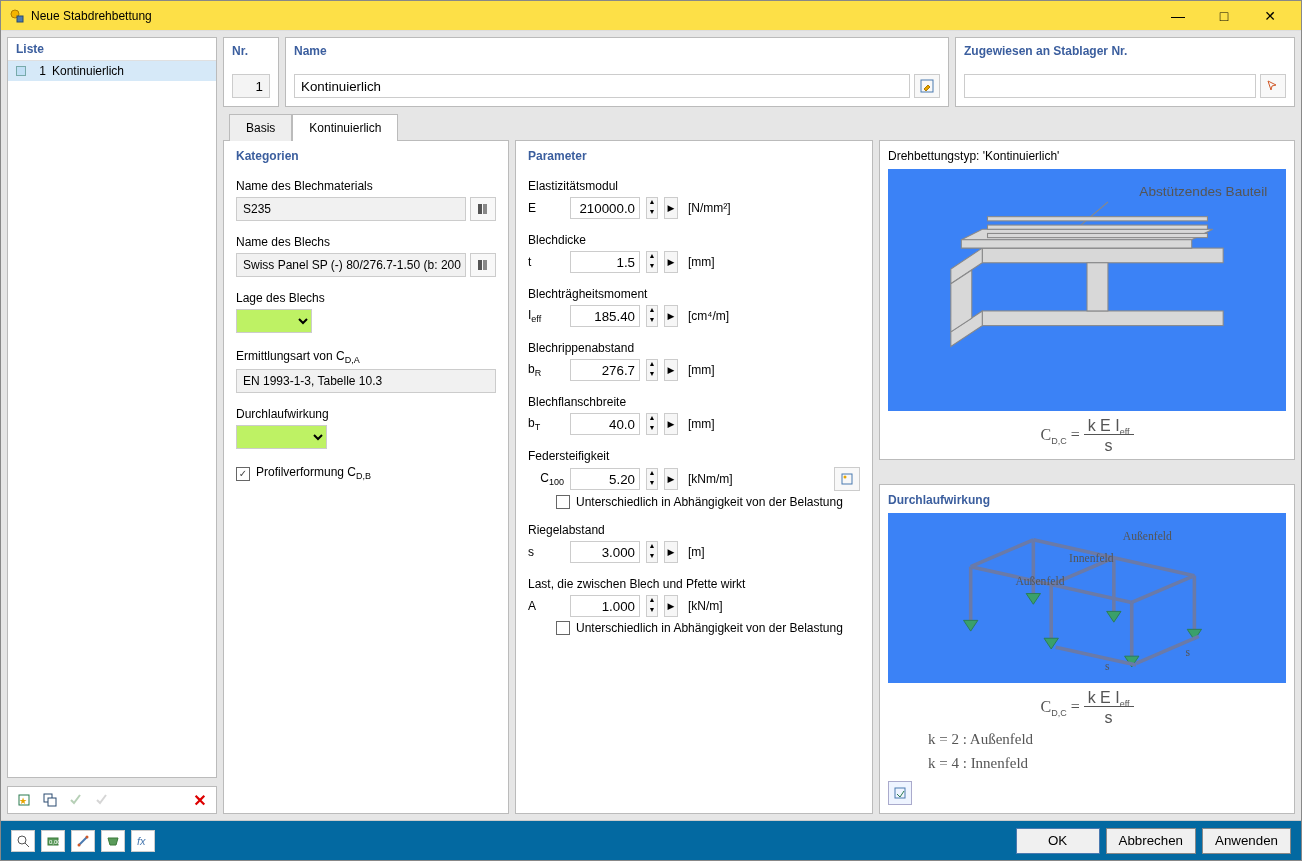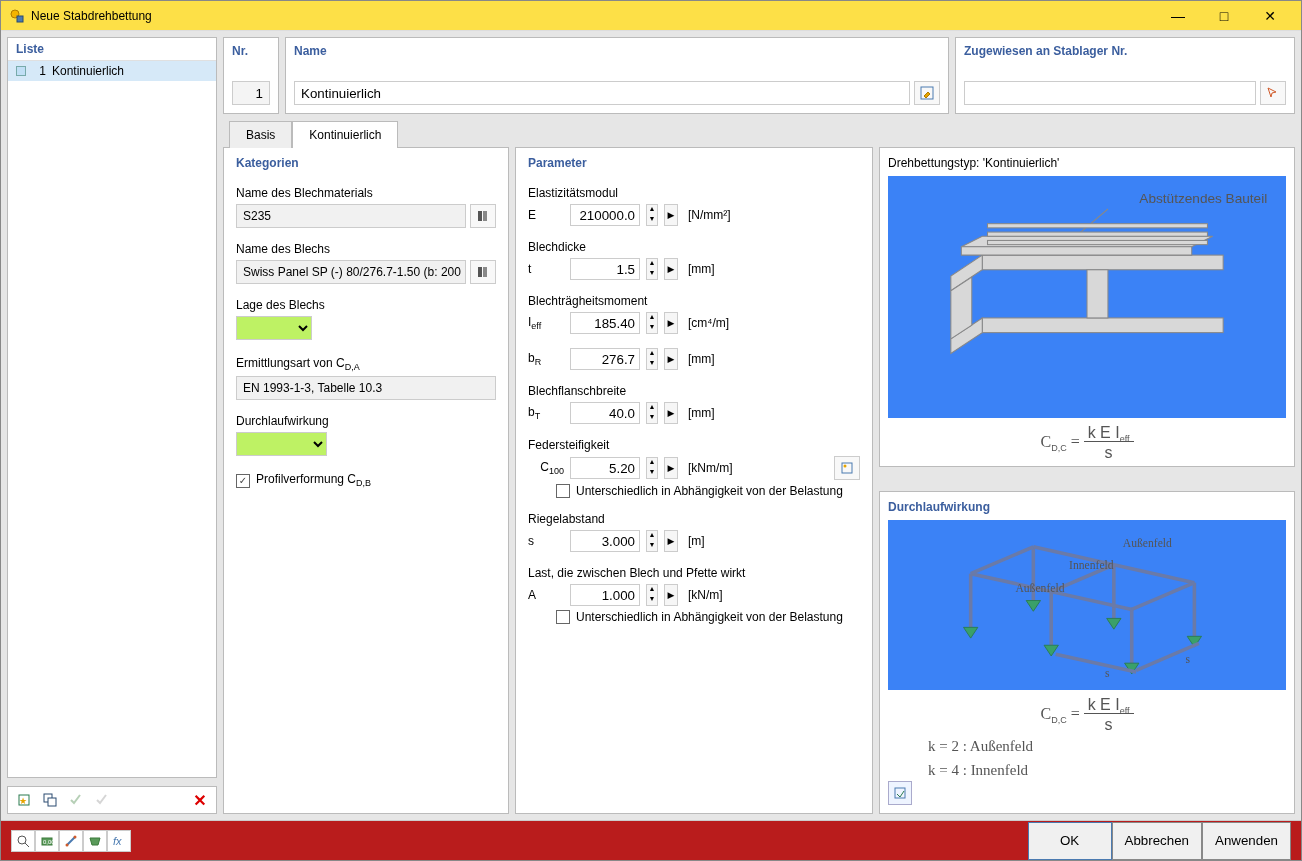--- a/index.html
+++ b/index.html
@@ -21,21 +21,21 @@
 .list-item .num { width: 14px; text-align: right; }
 .list-toolbar { height: 28px; display: flex; align-items: center; background: #fff; border: 1px solid #bbb; padding: 0 4px; gap: 2px; }
 .tbtn { width: 24px; height: 22px; display:flex; align-items:center; justify-content:center; border:1px solid transparent; background:#fff; cursor:pointer; }
 .tbtn.disabled { opacity:.4; cursor:default; }
 .tbtn.red { color:#d00; font-weight:bold; font-size:16px; }
 .spacer { flex:1; }
 
 .right-col { flex: 1; display: flex; flex-direction: column; gap: 6px; overflow: hidden; }
 .top-row { display: flex; gap: 6px; }
 .box { background:#fff; border:1px solid #bbb; padding: 6px 8px 8px; }
-.box-label { font-weight:bold; color:#3b5e9e; margin-bottom: 23px; display:block; }
+.box-label { font-weight:bold; color:#3b5e9e; margin-bottom: 16px; display:block; }
 .nr-box { width: 56px; }
 .nr-field { width:100%; height:24px; border:1px solid #ccc; background:#f4f4f4; text-align:right; padding:0 6px; }
 .name-box { flex:1; }
 .name-row { display:flex; gap:4px; }
 .name-field { flex:1; height:24px; border:1px solid #ccc; padding:0 6px; }
 .mini-btn { width:26px; height:24px; border:1px solid #ccc; background:#f8f8f8; display:flex; align-items:center; justify-content:center; cursor:pointer; }
 .assign-box { width:340px; }
 .assign-row { display:flex; gap:4px; }
 .assign-field { flex:1; height:24px; border:1px solid #ccc; background:#fff; }
 
@@ -67,23 +67,23 @@
 sub, sup { font-size: 9px; }
 
 .diagram-col { width:416px; display:flex; flex-direction:column; gap:24px; }
 .diag-panel { flex:1; background:#fff; border:1px solid #bbb; padding:8px; position:relative; }
 .diag-title { font-size:12px; margin-bottom:6px; }
 .diag-img { width:100%; height: calc(100% - 60px); background:#3b82f6; display:flex; align-items:center; justify-content:center; }
 .formula { font-family: "Cambria Math", serif; font-size:16px; color:#555; text-align:center; margin-top:6px; }
 .formula2 { font-family: "Cambria Math", serif; font-size:15px; color:#555; margin-left:40px; line-height:1.6; }
 .corner-btn { position:absolute; left:8px; bottom:8px; width:24px; height:24px; border:1px solid #aac; background:#eef4ff; display:flex; align-items:center; justify-content:center; cursor:pointer; }
 
-.footer { height: 40px; display:flex; align-items:center; padding:3px 10px; gap:0; border-top:1px solid #ccc; background:#b91c1c; }
+.footer { height: 40px; display:flex; align-items:center; padding:3px 10px; gap:6px; border-top:1px solid #ccc; background:#0369a1; }
 .footer .tbtn { border:1px solid #ccc; }
-.footer .btn { height:38px; min-width:84px; padding:0 12px; border:1px solid #888; background:#f0f0f0; cursor:pointer; }
+.footer .btn { height:26px; min-width:84px; padding:0 12px; border:1px solid #888; background:#f0f0f0; cursor:pointer; }
 .footer .btn.primary { border:1px solid #4a7ab0; }
 
 
 .beam-svg rect, .beam-svg polygon { fill:#d8d8d8; stroke:#888; }
 .frame-svg line { stroke:#6a7aa8; stroke-width:4; }
 .frame-svg polygon.base { fill:#3aa06a; stroke:#2a7a4f; }
 .frame-svg text { font-size:13px; fill:#555; font-family:"Segoe UI"; }
 </style>
 </head>
 <body>
@@ -271,20 +271,21 @@
                 <div class="spin">
                     <span>▲</span>
                     <span>▼</span>
                   </div>
                 <div class="go">▶</div>
                 <span class="unit">[cm⁴/m]</span>
               </div>
             </div>
 
             <div class="field-group">
+              <div class="field-label">Blechrippenabstand</div>
               <div class="param-row">
                 <span class="param-sym"><span>b</span><sub>R</sub></span>
                 <input class="num-in" value="276.7" style="">
                 <div class="spin">
                     <span>▲</span>
                     <span>▼</span>
                   </div>
                 <div class="go">▶</div>
                 <span class="unit">[mm]</span>
               </div>

